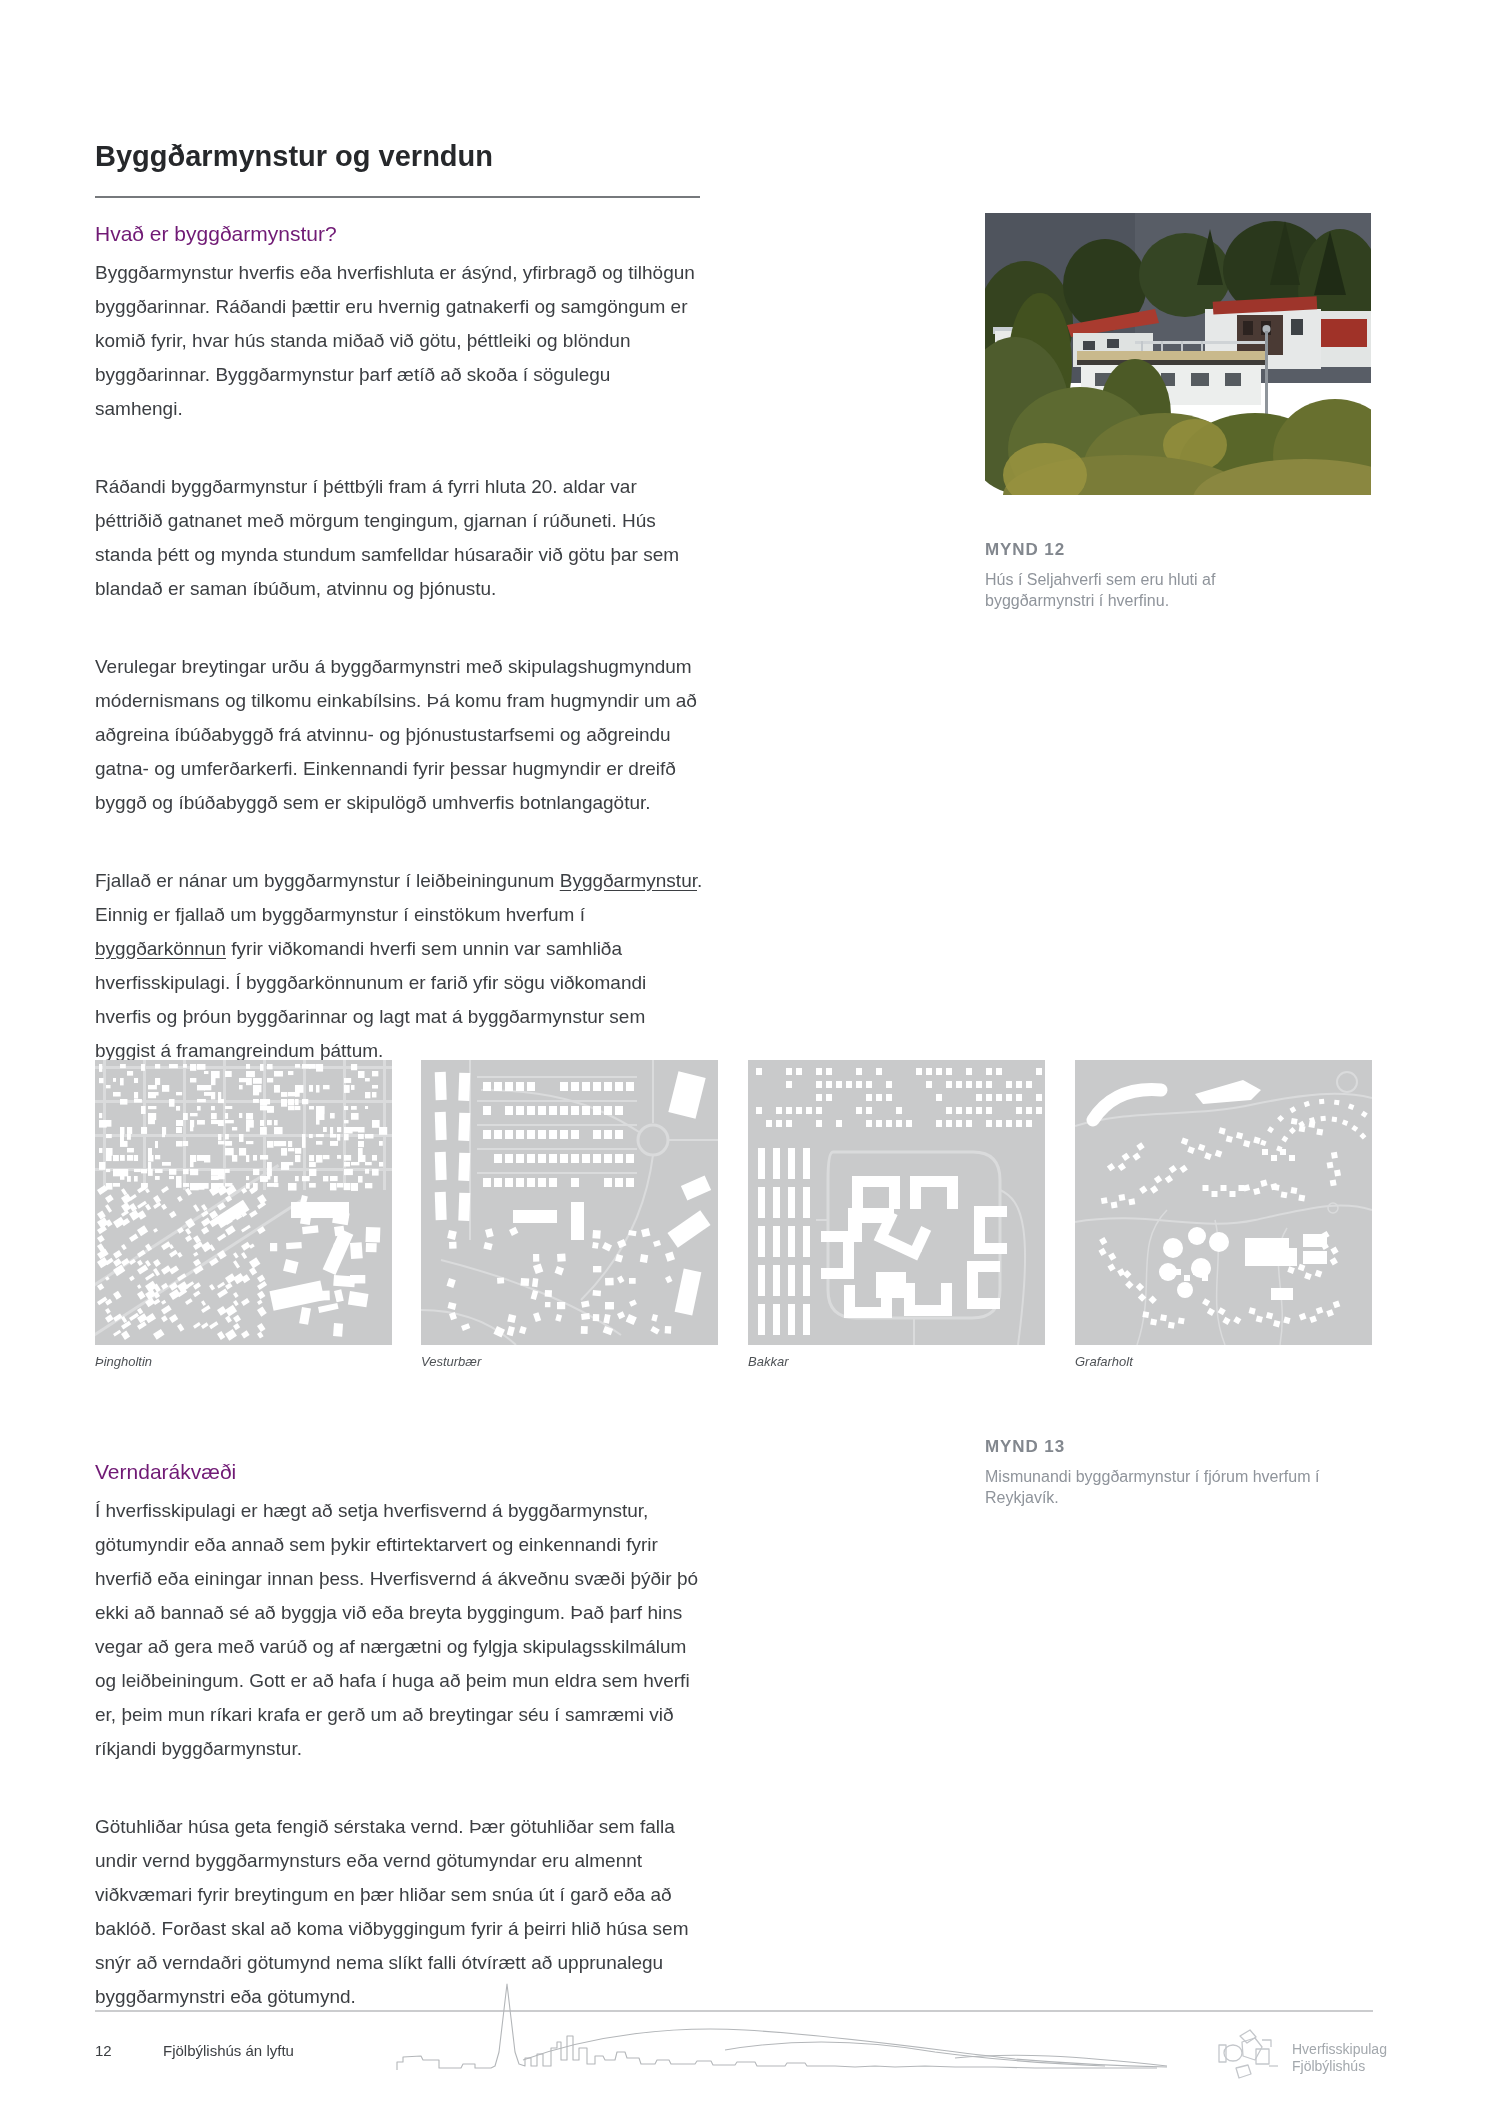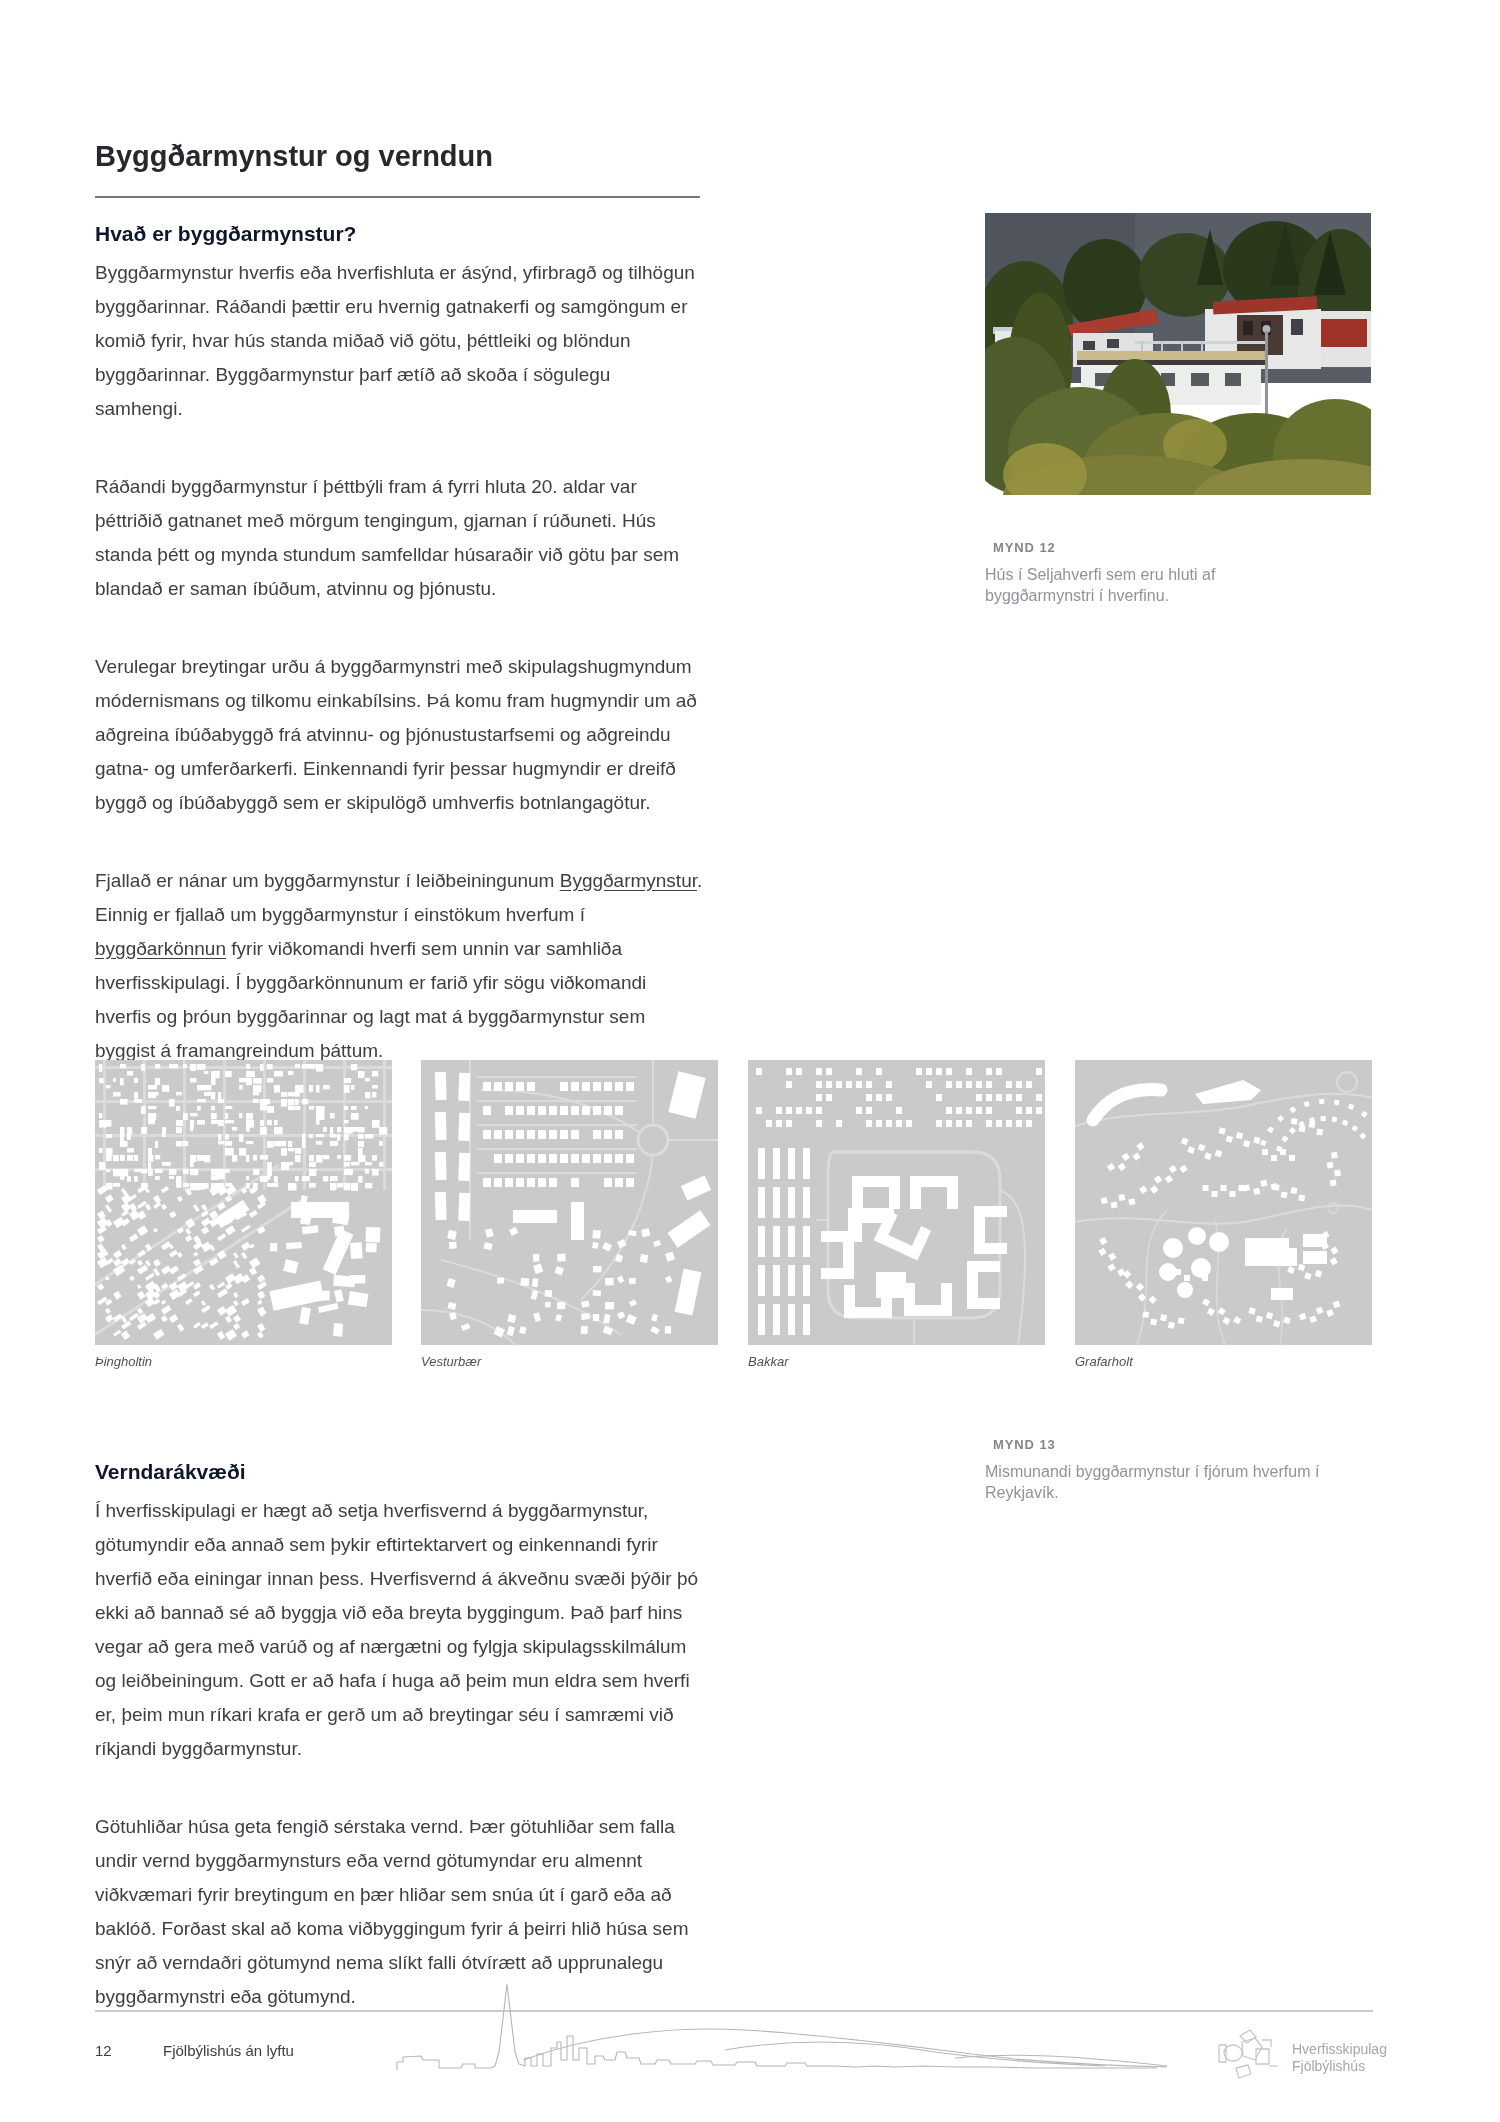--- a/index.html
+++ b/index.html
@@ -1,24 +1,24 @@
 <!DOCTYPE html>
 <html><head>
 <meta charset="utf-8">
 <style>
   html,body{margin:0;padding:0;background:#ffffff;}
   .page{position:relative;width:1500px;height:2122px;background:#fff;font-family:"Liberation Sans",sans-serif;overflow:hidden;}
   .abs{position:absolute;}
   .doc-title{font-size:29px;font-weight:700;color:#26282b;margin:0;}
   .title-rule{background:#76797c;height:2px;}
-  .sec-heading{font-size:21px;font-weight:700;color:#0f172a;margin:0 0 10px 0;}
+  .sec-heading{font-size:21px;font-weight:400;color:#701a75;margin:0 0 10px 0;}
   .body-col p{font-size:19px;line-height:34px;color:#3b3e42;margin:0 0 44px 0;}
   .body-col p:last-child{margin-bottom:0;}
   .doc-link{color:#3b3e42;text-decoration:underline;text-underline-offset:3px;cursor:pointer;}
-  .mynd-label{font-size:13px;font-weight:700;letter-spacing:0.9px;color:#82878e;margin:0 0 9px 8px;}
+  .mynd-label{font-size:17px;font-weight:700;letter-spacing:0.9px;color:#82878e;margin:0 0 9px 0;}
   .mynd-caption{font-size:16px;line-height:21px;color:#8f949b;margin:0;}
   .map-tile{position:absolute;width:297px;}
   .map-svg{display:block;width:297px;height:285px;}
   .map-label{font-size:13px;color:#4e5256;margin-top:9px;font-style:italic;}
   .footer-rule{background:#cbccce;height:2px;}
   .pagenum,.footlabel{font-size:15px;color:#3b3e42;}
   .logo-text{font-size:14px;line-height:17px;color:#a3a8ad;}
   svg{display:block;}
 </style>
 </head>

